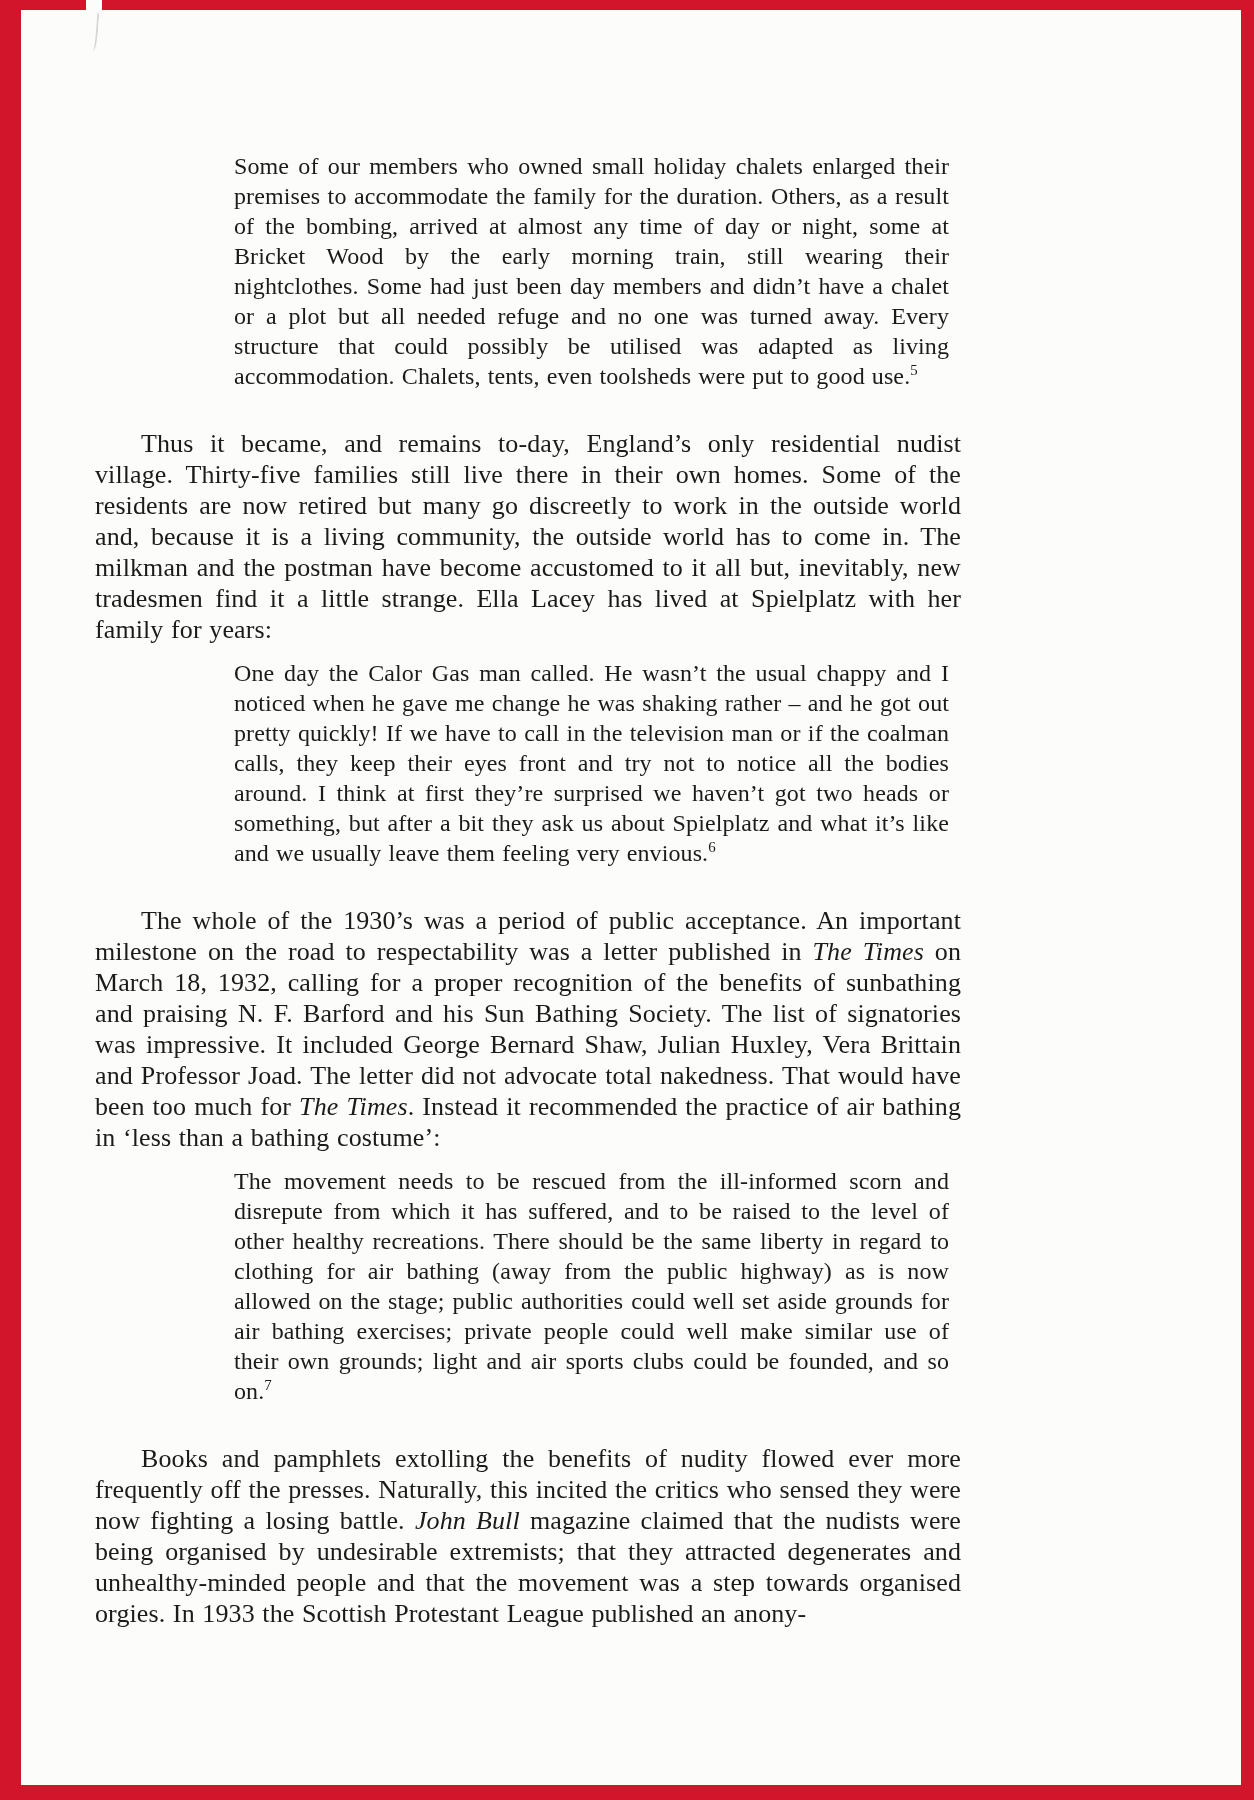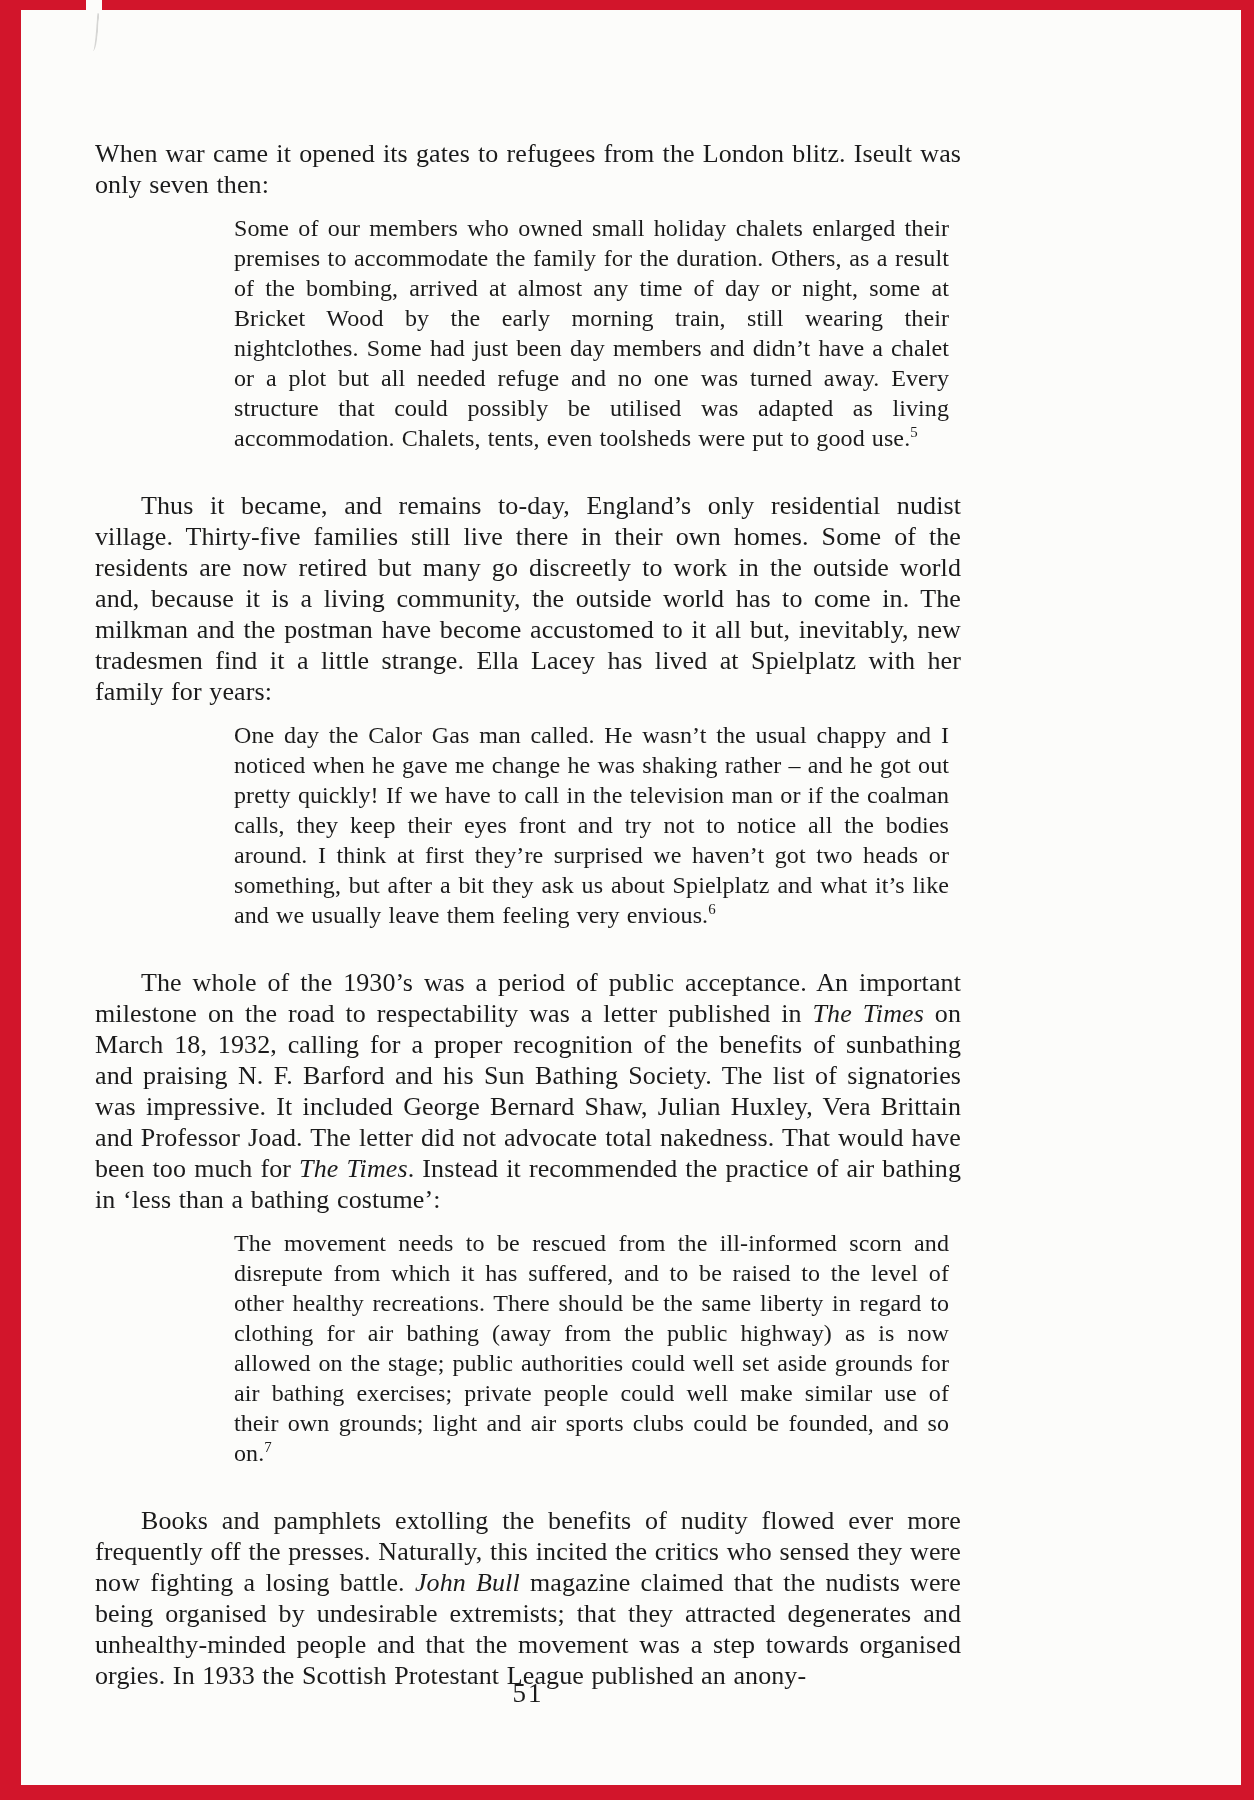--- a/index.html
+++ b/index.html
@@ -93,23 +93,21 @@
   }
 </style>
 </head>
 <body style="--border-red: #d2152b; --paper: #fcfcfa; --ink: #1b1b1b;">
 
 <div class="frame">
   <div class="notch"></div>
   <div class="page">
     <div class="pencil"></div>
     <div class="text-column">
-        <p class="para"><span>When war came it opened its gates to refugees from the London blitz. Iseult was only seven then:</span></p>
         <p class="quote"><span>Some of our members who owned small holiday chalets enlarged their premises to accommodate the family for the duration. Others, as a result of the bombing, arrived at almost any time of day or night, some at Bricket Wood by the early morning train, still wearing their nightclothes. Some had just been day members and didn’t have a chalet or a plot but all needed refuge and no one was turned away. Every structure that could possibly be utilised was adapted as living accommodation. Chalets, tents, even toolsheds were put to good use.</span><sup class="fnref">5</sup></p>
         <p class="para indent"><span>Thus it became, and remains to-day, England’s only residential nudist village. Thirty-five families still live there in their own homes. Some of the residents are now retired but many go discreetly to work in the outside world and, because it is a living community, the outside world has to come in. The milkman and the postman have become accustomed to it all but, inevitably, new tradesmen find it a little strange. Ella Lacey has lived at Spielplatz with her family for years:</span></p>
         <p class="quote"><span>One day the Calor Gas man called. He wasn’t the usual chappy and I noticed when he gave me change he was shaking rather – and he got out pretty quickly! If we have to call in the television man or if the coalman calls, they keep their eyes front and try not to notice all the bodies around. I think at first they’re surprised we haven’t got two heads or something, but after a bit they ask us about Spielplatz and what it’s like and we usually leave them feeling very envious.</span><sup class="fnref">6</sup></p>
         <p class="para indent"><span>The whole of the 1930’s was a period of public acceptance. An important milestone on the road to respectability was a letter published in </span><i class="title-run">The Times</i><span> on March 18, 1932, calling for a proper recognition of the benefits of sunbathing and praising N. F. Barford and his Sun Bathing Society. The list of signatories was impressive. It included George Bernard Shaw, Julian Huxley, Vera Brittain and Professor Joad. The letter did not advocate total nakedness. That would have been too much for </span><i class="title-run">The Times</i><span>. Instead it recommended the practice of air bathing in ‘less than a bathing costume’:</span></p>
         <p class="quote"><span>The movement needs to be rescued from the ill-informed scorn and disrepute from which it has suffered, and to be raised to the level of other healthy recreations. There should be the same liberty in regard to clothing for air bathing (away from the public highway) as is now allowed on the stage; public authorities could well set aside grounds for air bathing exercises; private people could well make similar use of their own grounds; light and air sports clubs could be founded, and so on.</span><sup class="fnref">7</sup></p>
         <p class="para indent"><span>Books and pamphlets extolling the benefits of nudity flowed ever more frequently off the presses. Naturally, this incited the critics who sensed they were now fighting a losing battle. </span><i class="title-run">John Bull</i><span> magazine claimed that the nudists were being organised by undesirable extremists; that they attracted degenerates and unhealthy-minded people and that the movement was a step towards organised orgies. In 1933 the Scottish Protestant League published an anony-</span></p>
       </div>
-    <div class="page-number">51</div>
   </div>
 </div>
 
 </body></html>

